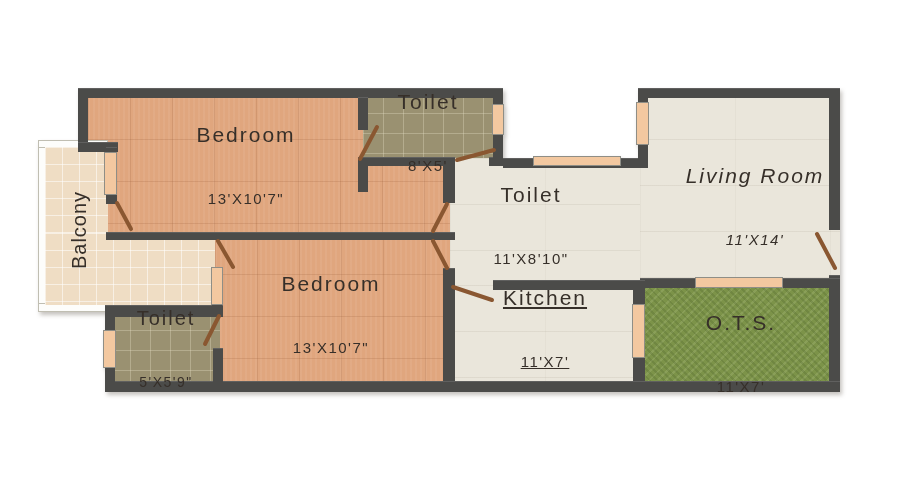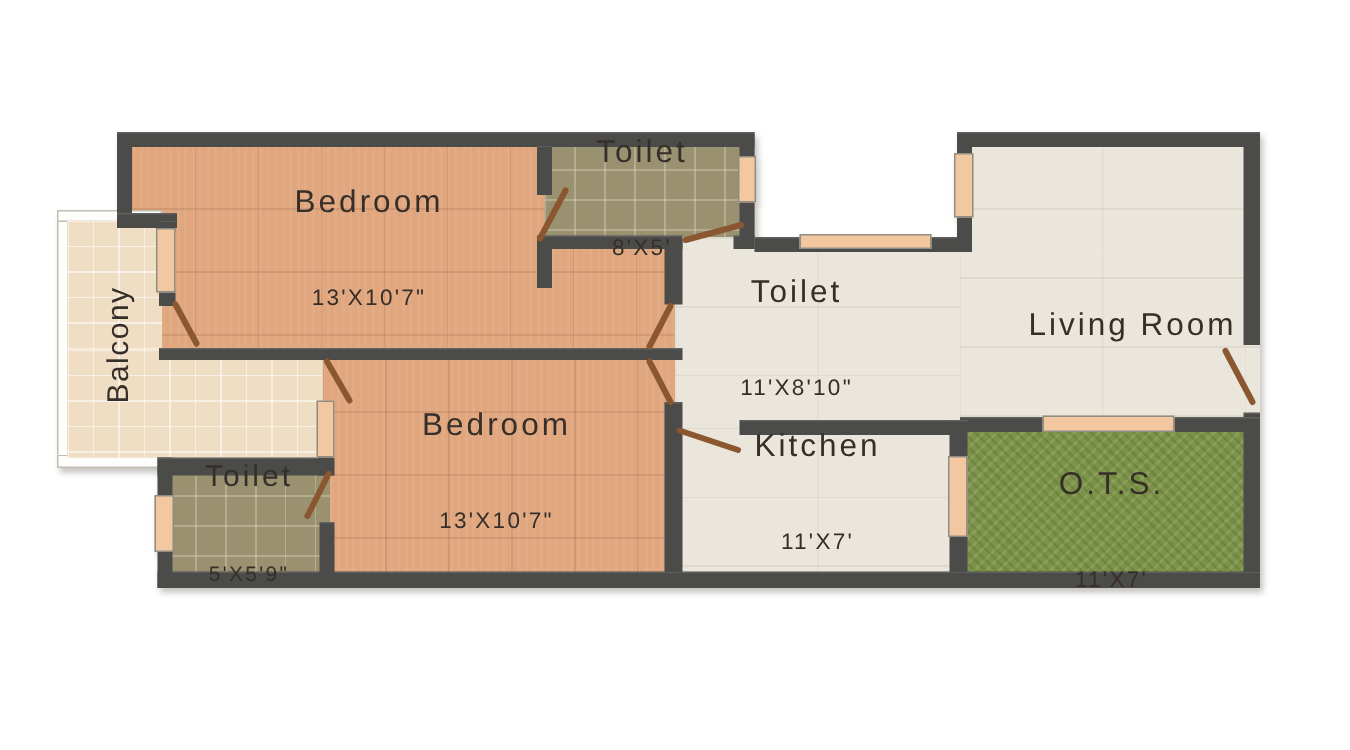--- a/index.html
+++ b/index.html
@@ -113,36 +113,37 @@
   </svg>
 
   <div class="room-label" style="left:246px;top:166px;">
     <div class="nm">Bedroom</div>
     <div class="dm">13'X10'7"</div>
   </div>
   <div class="room-label" style="left:428px;top:133px;">
     <div class="nm">Toilet</div>
     <div class="dm">8'X5'</div>
   </div>
-  <div class="room-label" style="left:755px;top:217px;">
+  <div class="room-label" style="left:755px;top:207px;font-style:italic;">
     <div class="nm">Living Room</div>
+    <div class="dm">11'X14'</div>
   </div>
   <div class="room-label" style="left:531px;top:226px;">
     <div class="nm">Toilet</div>
     <div class="dm">11'X8'10"</div>
   </div>
   <div class="room-label" style="left:331px;top:315px;">
     <div class="nm">Bedroom</div>
     <div class="dm">13'X10'7"</div>
   </div>
   <div class="room-label" style="left:166px;top:349px;">
     <div class="nm" style="font-size:20px;">Toilet</div>
     <div class="dm" style="font-size:14px;">5'X5'9"</div>
   </div>
-  <div class="room-label" style="left:545px;top:329px;">
+  <div class="room-label" style="left:545px;top:329px;text-decoration:underline;">
     <div class="nm">Kitchen</div>
     <div class="dm">11'X7'</div>
   </div>
   <div class="room-label" style="left:741px;top:354px;">
     <div class="nm">O.T.S.</div>
     <div class="dm">11'X7'</div>
   </div>
   <div class="room-label vertical" style="left:79px;top:230px;">
     <div class="nm" style="font-size:20px;letter-spacing:1px;">Balcony</div>
   </div>

